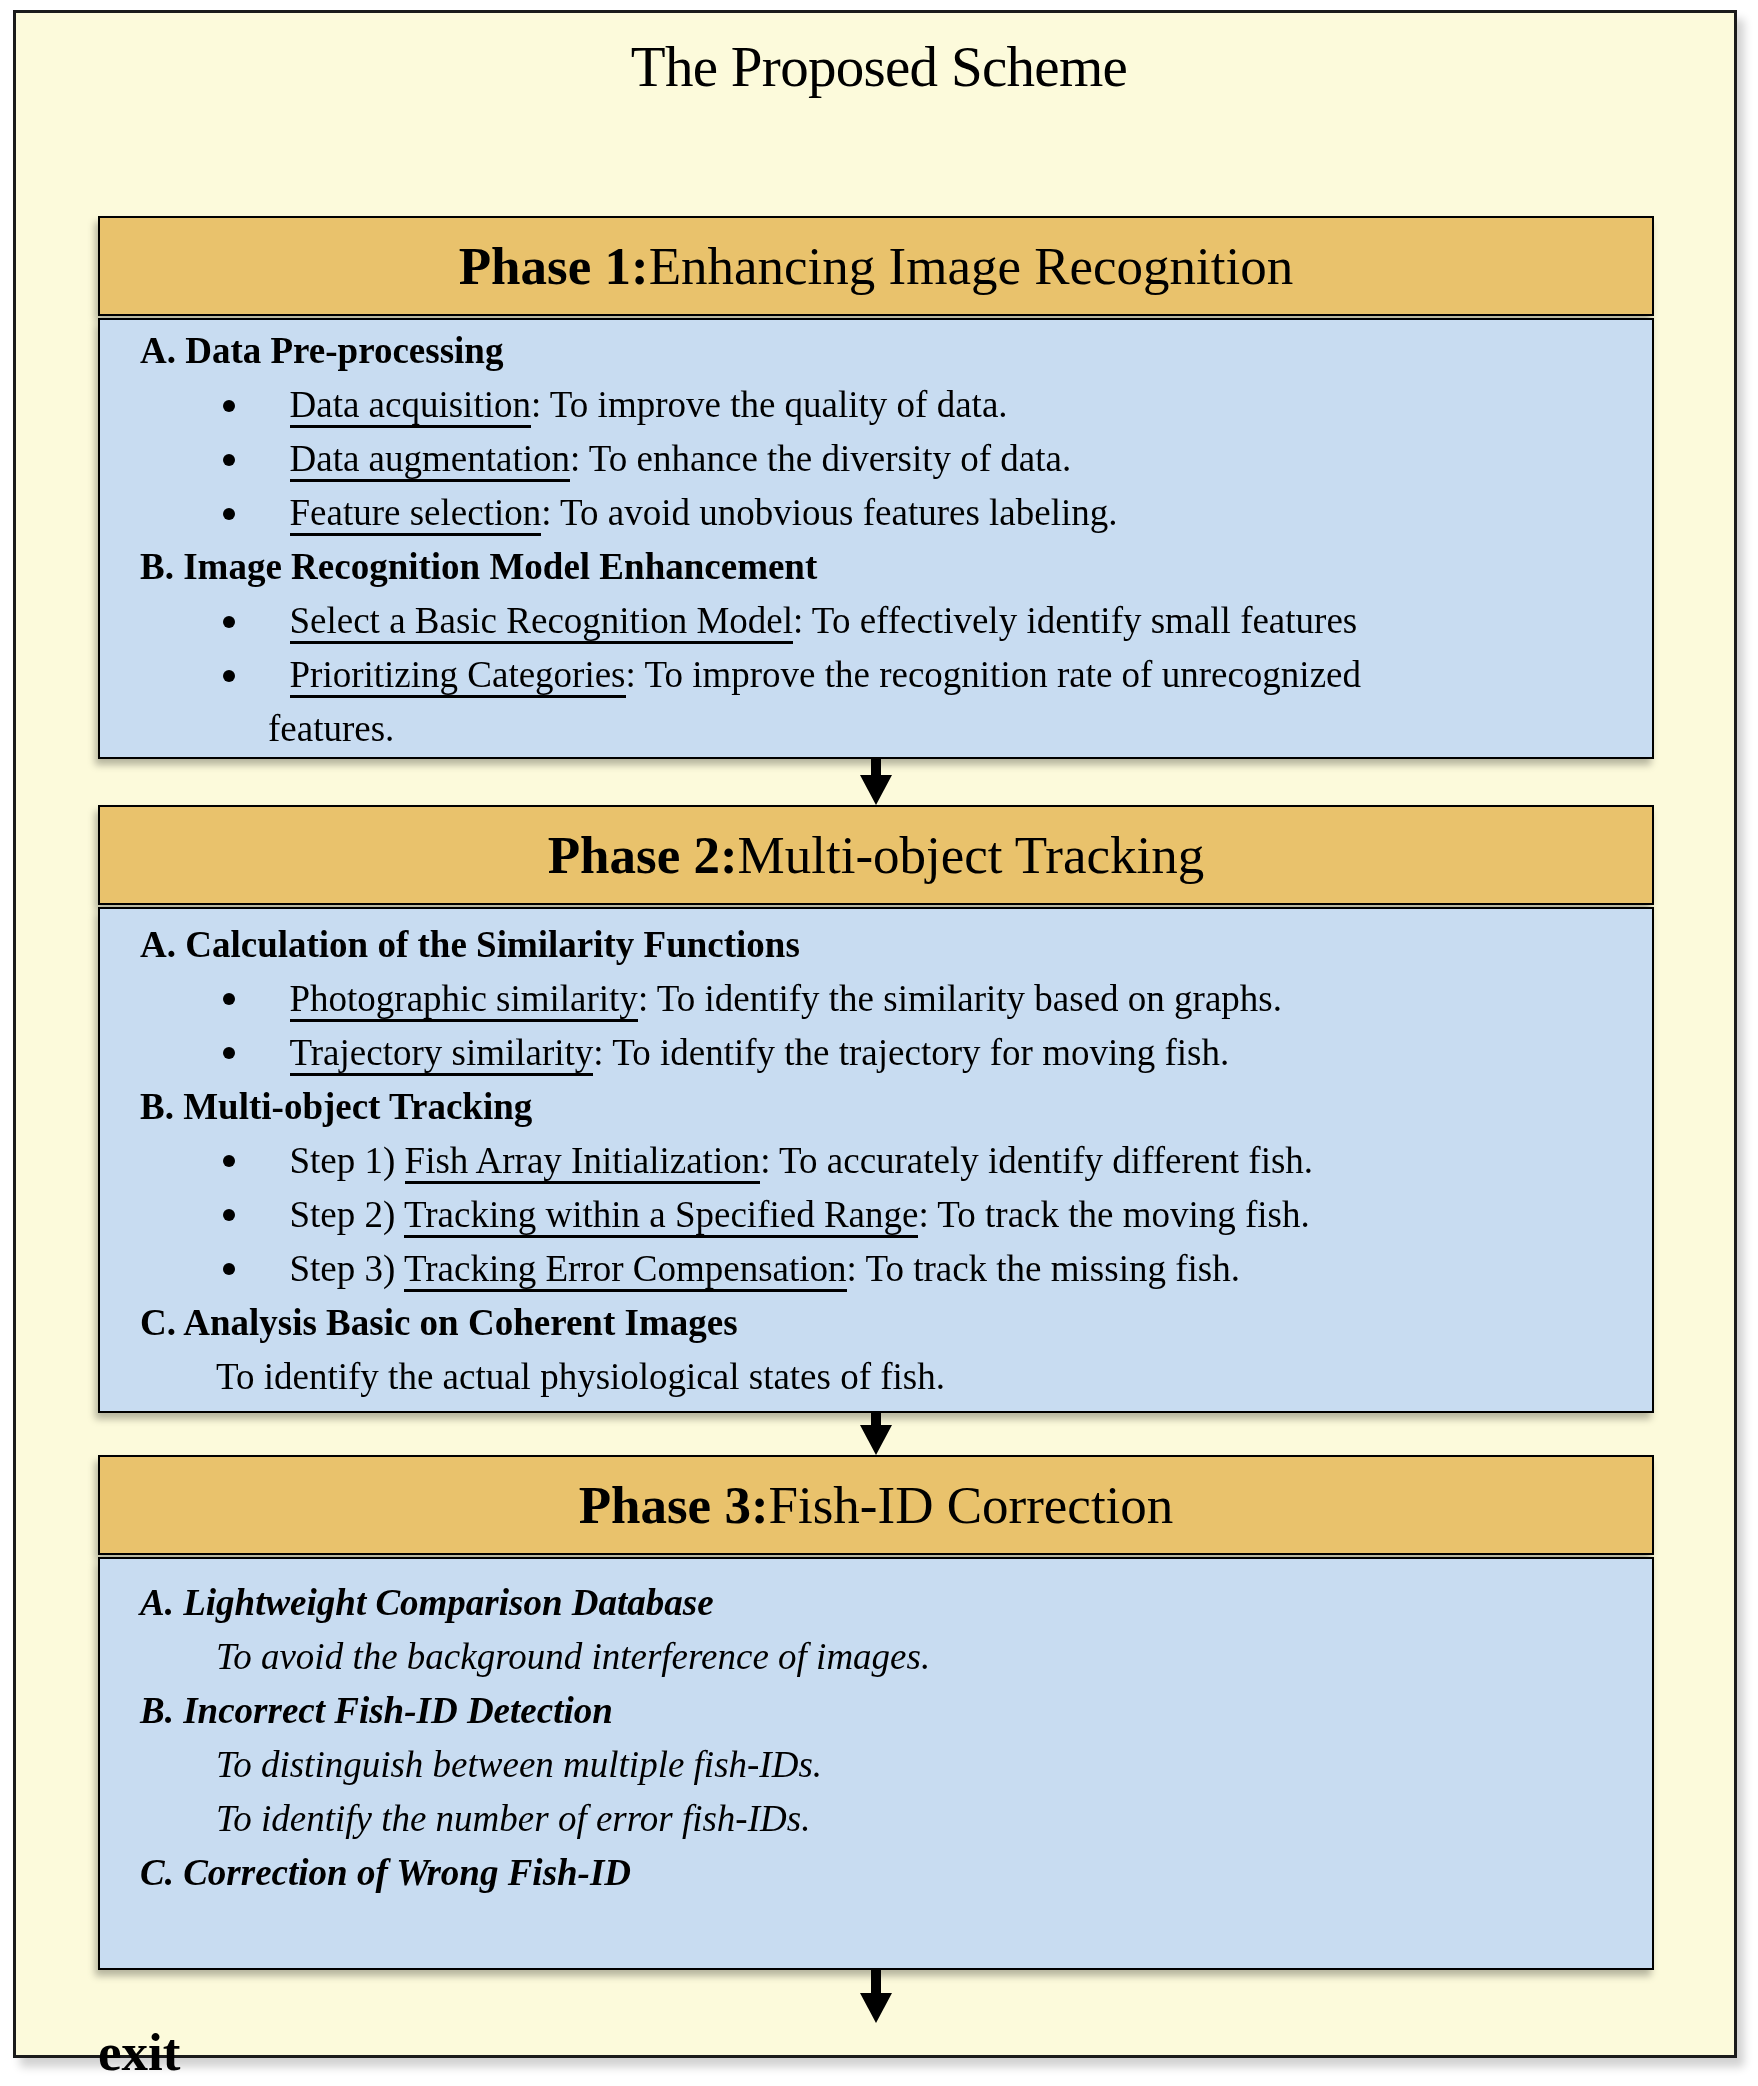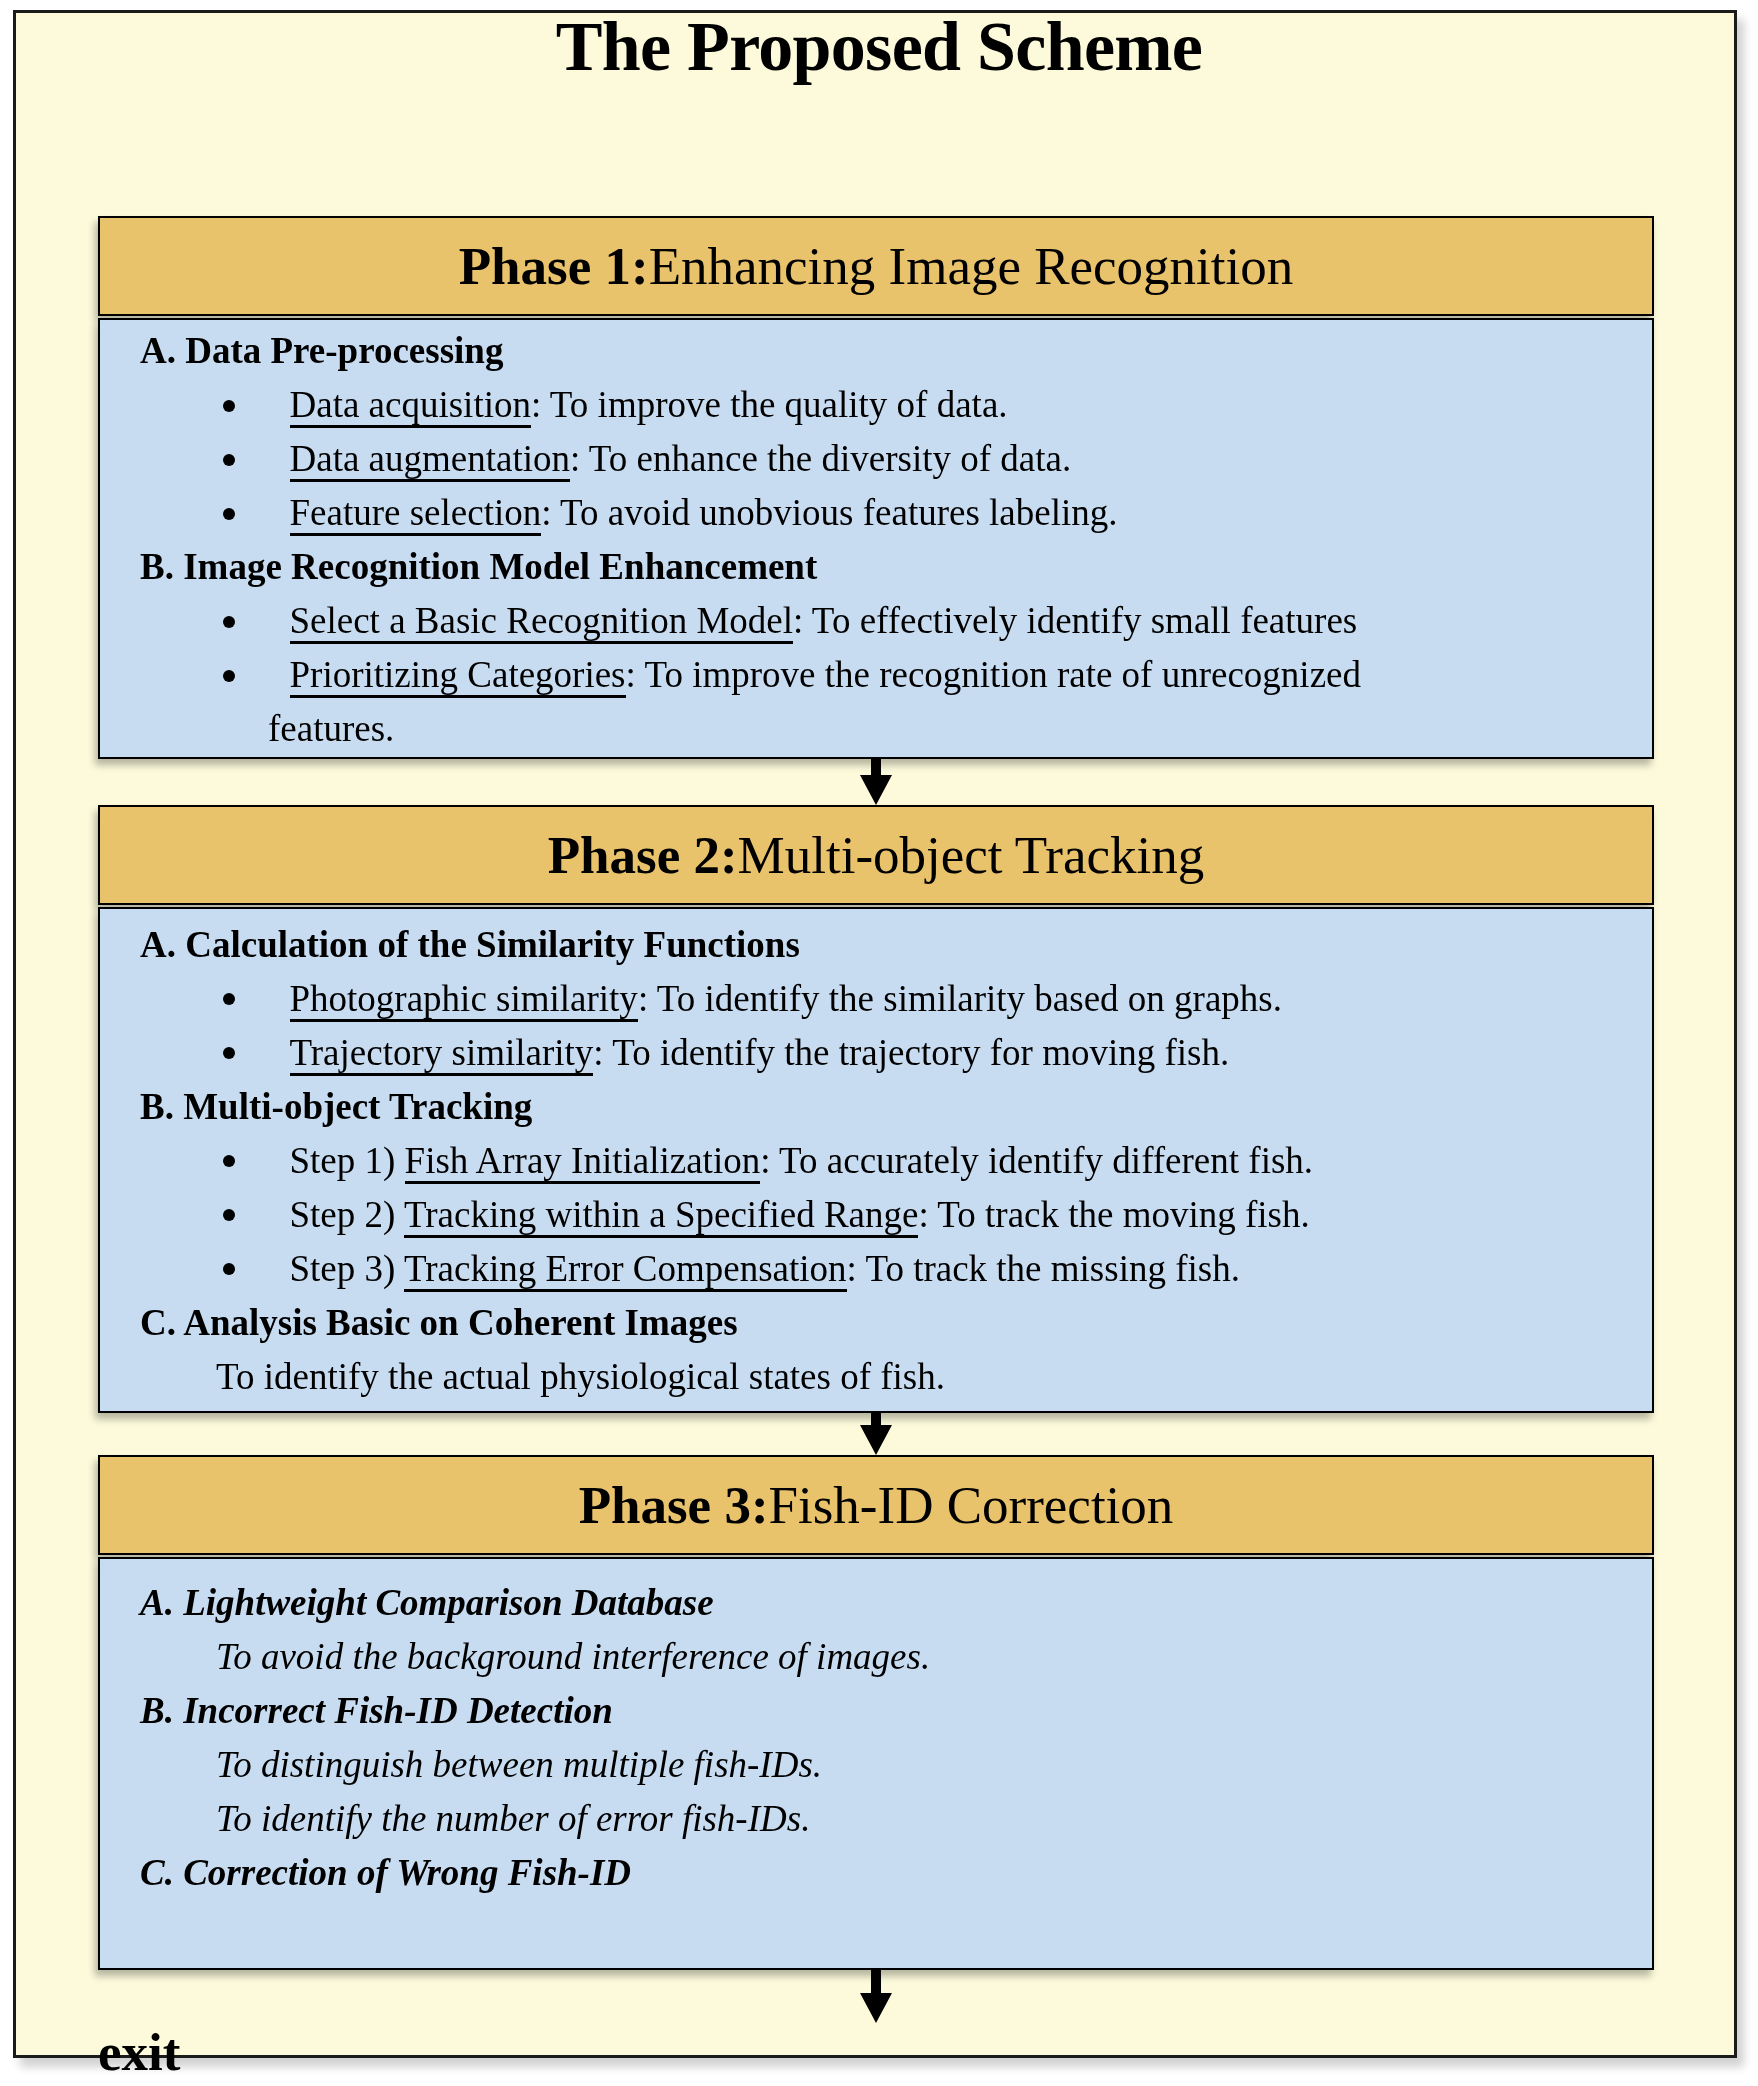--- a/index.html
+++ b/index.html
@@ -12,22 +12,22 @@
     overflow: hidden;
   }
   .frame {
     position: absolute; left: 13px; top: 10px;
     width: 1724px; height: 2048px;
     background: var(--frame-bg, #FCFADB);
     border: 3.6px solid var(--frame-border, #1b1b1b);
     box-shadow: 7.2px 8.6px 8.6px rgba(0,0,0,0.18);
   }
   .title {
-    position: absolute; top: 5px; left: 0; width: 100%;
-    text-align: center; font-weight: bold; font-size: 70px; line-height: 1.2;
+    position: absolute; top: 33px; left: 0; width: 100%;
+    text-align: center; font-weight: normal; font-size: 57px; line-height: 1.2;
     letter-spacing: -0.7px;
   }
   .flow {
     position: absolute; left: 98px; top: 176px; width: 1556px;
     display: flex; flex-direction: column; margin-top: 40px;
   }
   .phase-header {
     height: 100px;
     background: var(--header-fill, #E9C26C);
     border: 2.9px solid var(--box-border, #000);

